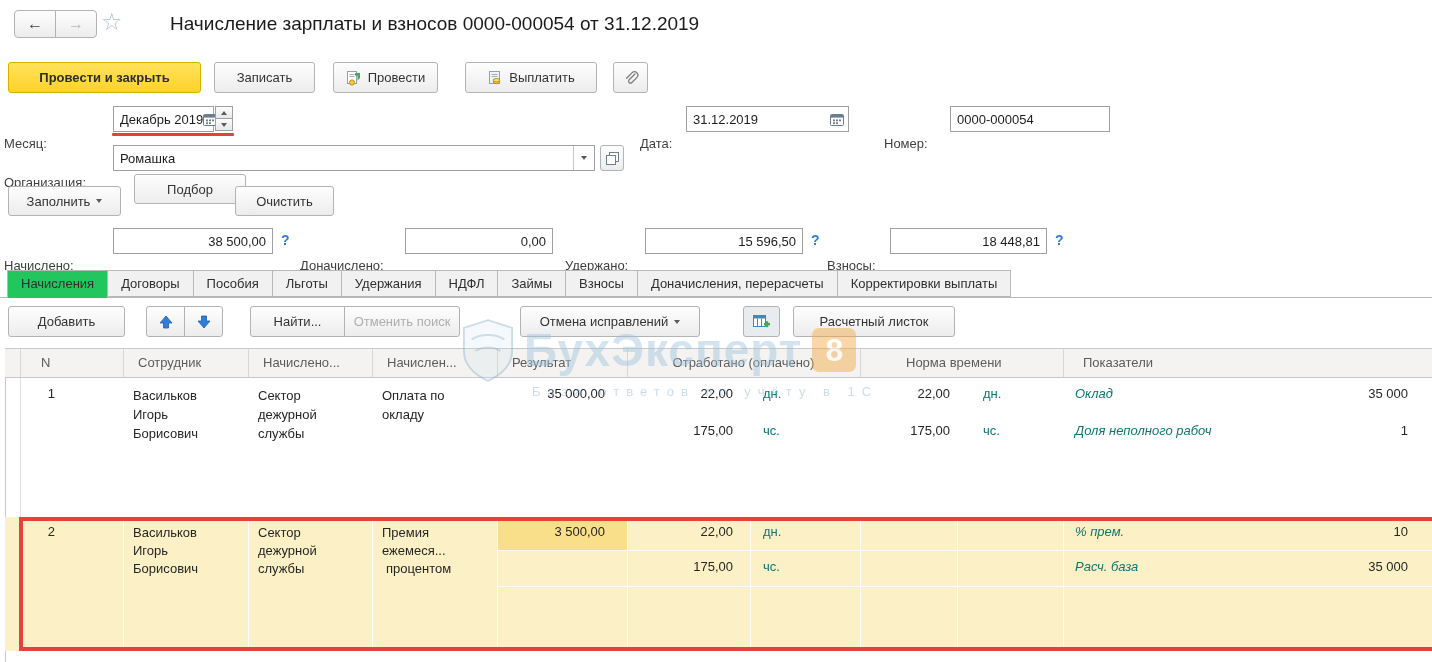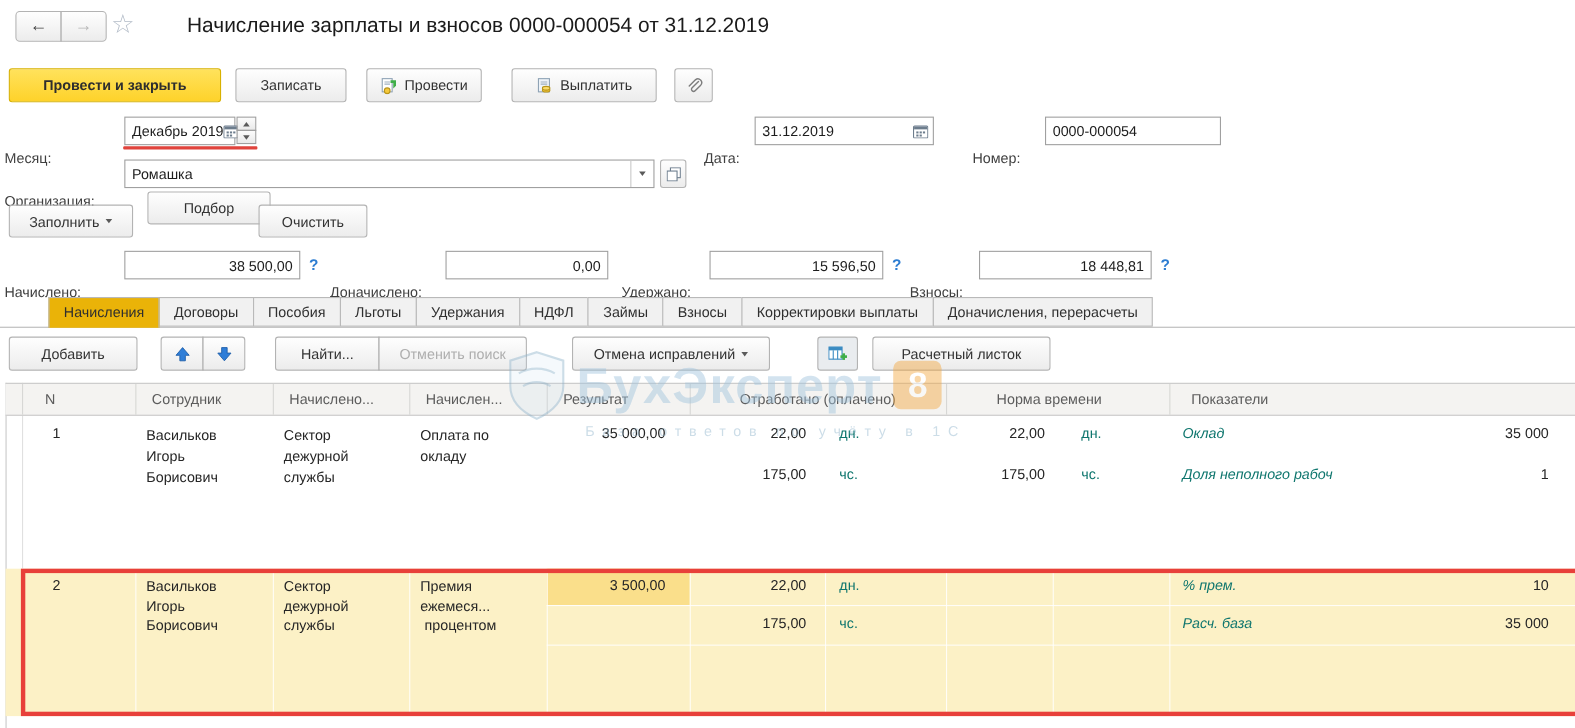--- a/index.html
+++ b/index.html
@@ -35,21 +35,21 @@
   .spin+.spin{margin-top:-1px;}
 
   .q{position:absolute;color:#2d7dd2;font-weight:bold;font-size:14px;cursor:default;}
 
   .red-line{position:absolute;height:3px;background:#e0433c;border-radius:1px;}
 
   
   #tabs{position:absolute;left:7px;top:270px;display:flex;z-index:2;}
   .tab{box-sizing:border-box;height:27px;line-height:25px;padding:0 13px;background:#f1f1f1;
        border:1px solid #b9b9b9;margin-right:-1px;color:#2f2f2f;white-space:nowrap;}
-  .tab.active{background:#eab308;height:28px;border-bottom:none;z-index:3;position:relative;margin-left:37px;}
+  .tab.active{background:#22c55e;height:28px;border-bottom:none;z-index:3;position:relative;}
   #tabline{position:absolute;left:0;top:297px;width:1432px;height:1px;background:#b9b9b9;z-index:1;}
 
   
   .hline{position:absolute;height:1px;background:rgba(255,255,255,0.85);}
   .vline{position:absolute;width:1px;background:rgba(255,255,255,0.85);}
   #thead{position:absolute;left:5px;top:348px;width:1427px;height:30px;box-sizing:border-box;
          background:#f4f3f1;border-top:1px solid #c9c9c9;border-bottom:1px solid #c9c9c9;color:#5c5c5c;}
   .hsep{position:absolute;top:0;width:1px;height:28px;background:#d7d7d5;}
   .hcell{position:absolute;top:6px;white-space:nowrap;}
   .row{position:absolute;left:5px;width:1427px;}
@@ -232,22 +232,22 @@
   <div id="tabline"></div>
   <div id="tabs">
     <div class="tab active">Начисления</div>
     <div class="tab">Договоры</div>
     <div class="tab">Пособия</div>
     <div class="tab">Льготы</div>
     <div class="tab">Удержания</div>
     <div class="tab">НДФЛ</div>
     <div class="tab">Займы</div>
     <div class="tab">Взносы</div>
+    <div class="tab">Доначисления, перерасчеты</div>
     <div class="tab">Корректировки выплаты</div>
-    <div class="tab">Доначисления, перерасчеты</div>
   </div>
 
   <div class="btn" style="left:8px;top:306px;width:117px;">
     <span>Добавить</span>
   </div>
   <div class="btn" style="left:146px;top:306px;width:39px;border-radius:3px 0 0 3px;">
     <span class="icon">
       <svg width="14" height="14" viewBox="0 0 14 14">
           <path d="M7 1 L13 8 H9.5 V13 H4.5 V8 H1 Z" fill="#2f7ed8" stroke="#1f5ea8" stroke-width="0.8"></path>
         </svg>
@@ -256,21 +256,21 @@
   <div class="btn" style="left:184px;top:306px;width:39px;border-radius:0 3px 3px 0;">
     <span class="icon">
       <svg width="14" height="14" viewBox="0 0 14 14">
           <path d="M7 13 L1 6 H4.5 V1 H9.5 V6 H13 Z" fill="#2f7ed8" stroke="#1f5ea8" stroke-width="0.8"></path>
         </svg>
     </span>
   </div>
   <div class="btn" style="left:250px;top:306px;width:95px;border-radius:3px 0 0 3px;">
     <span>Найти...</span>
   </div>
-  <div class="btn disabled" style="left:344px;top:306px;width:135px;border-radius:0 3px 3px 0;">
+  <div class="btn disabled" style="left:344px;top:306px;width:116px;border-radius:0 3px 3px 0;">
     <span>Отменить поиск</span>
   </div>
   <div class="btn" style="left:520px;top:306px;width:180px;">
     <span>Отмена исправлений</span>
     <span class="tri-dn sm"></span>
   </div>
   <div class="btn" style="left:743px;top:306px;width:37px;background:#e9ecef;">
     <span class="icon">
       <svg width="17" height="16" viewBox="0 0 17 16">
         <rect x="0.5" y="1.5" width="12" height="11" fill="#fff" stroke="#3a8bc2"></rect>

